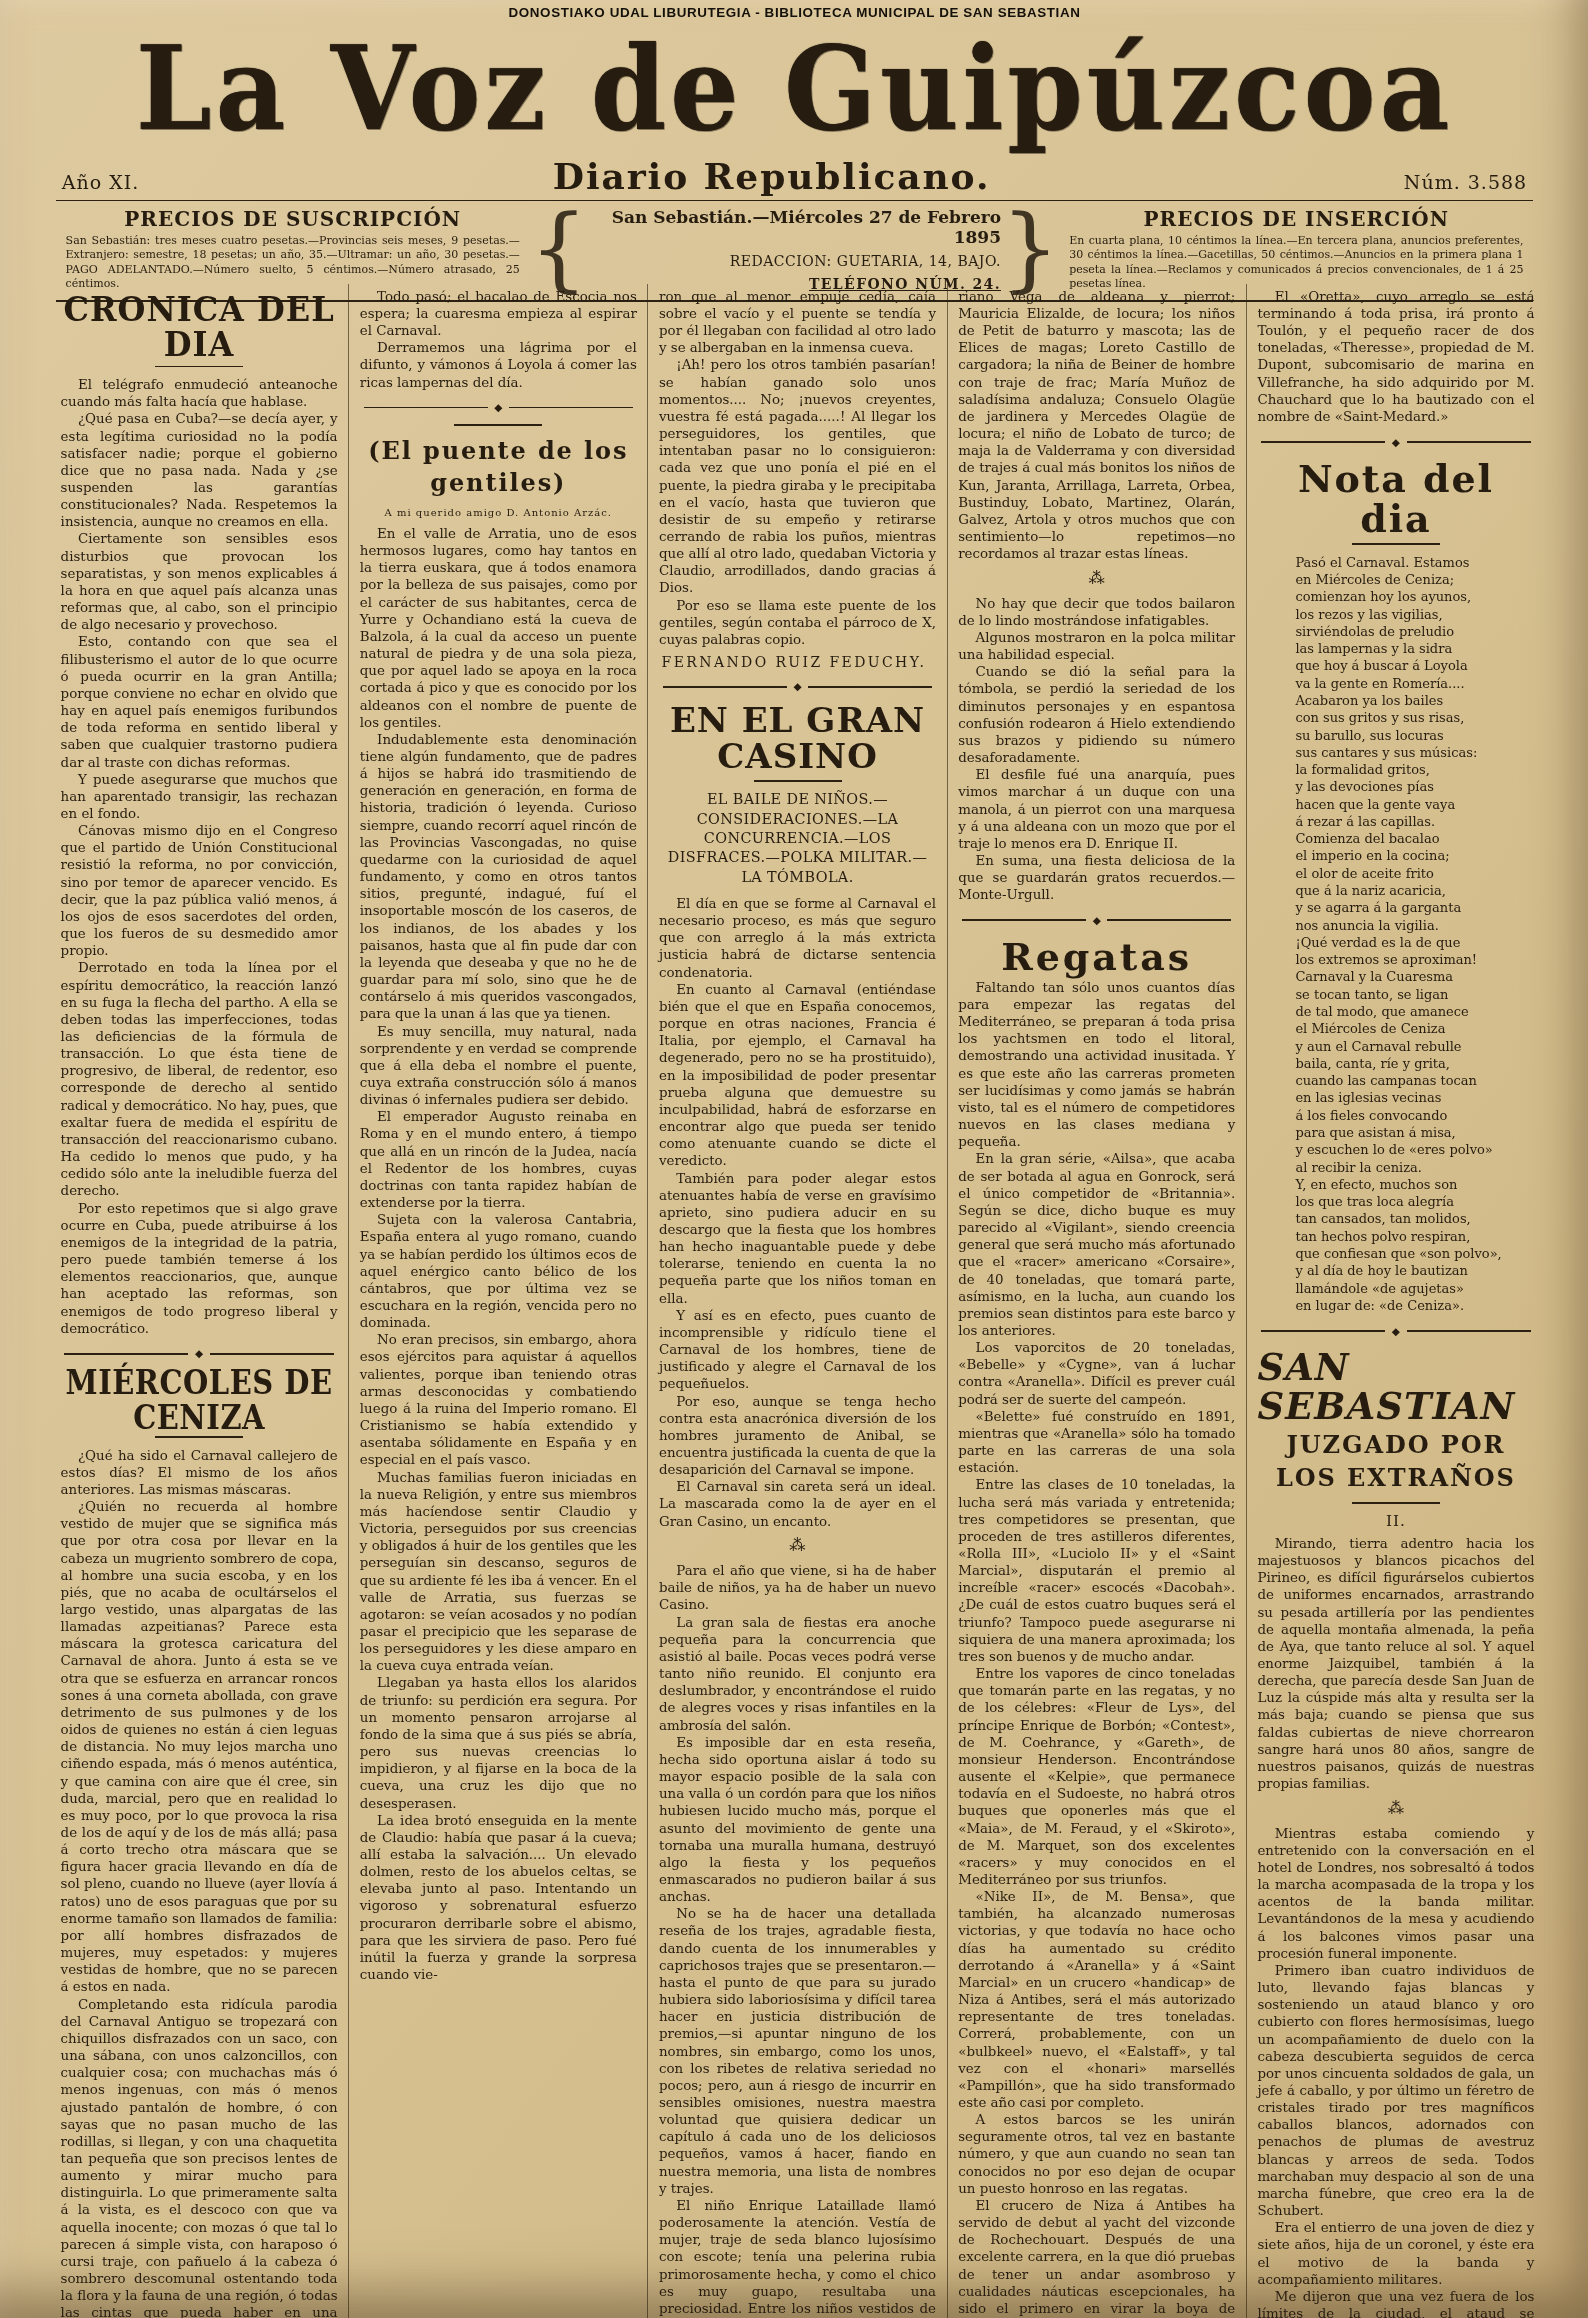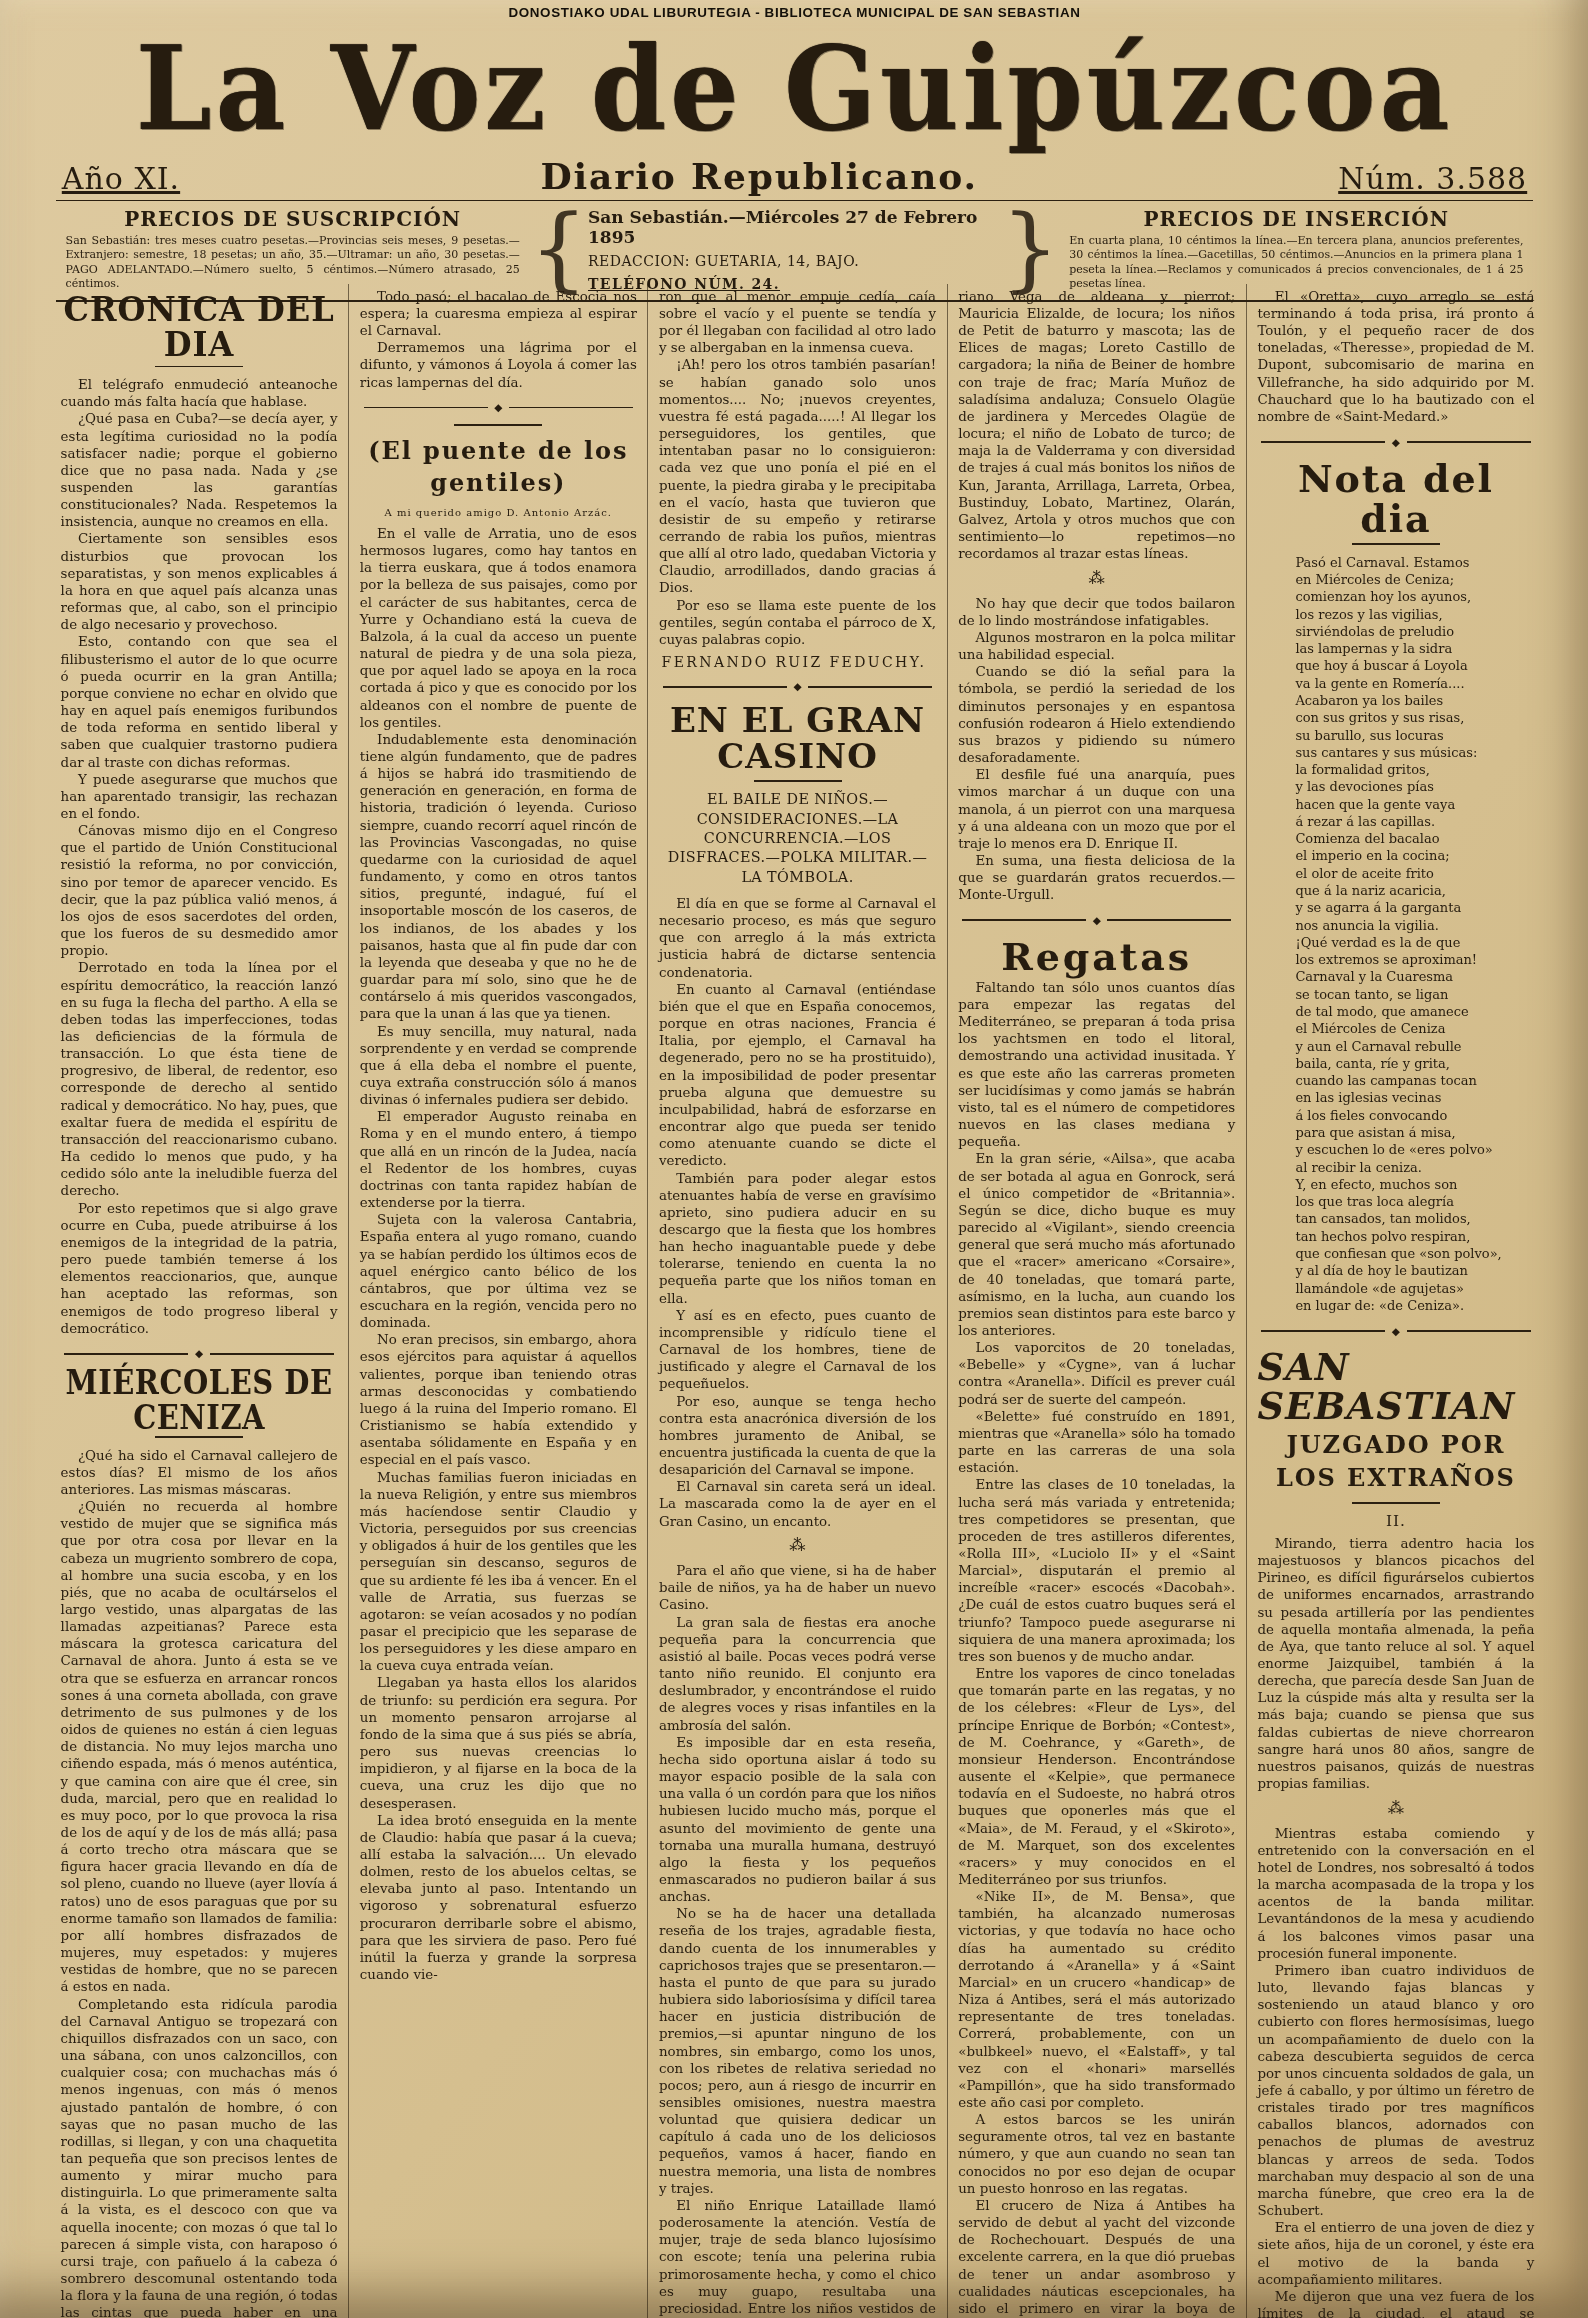--- a/index.html
+++ b/index.html
@@ -34,32 +34,32 @@
     font-family:"DejaVu Serif",serif;
     text-shadow:0 0 1px rgba(20,12,4,.9), 1px 1px 0 rgba(20,12,4,.35);
     transform:scaleY(1.08);
   }
   .meta-row{
     display:flex;justify-content:space-between;align-items:baseline;
     margin:9.6px 56px 0;
     padding:1.9px 5.8px 2.9px;
     border-bottom:1px solid var(--rule);
   }
-  .meta-side{font-size:30px;letter-spacing:1px;text-decoration:underline;}
+  .meta-side{font-size:19px;letter-spacing:1px;}
   .meta-center{font-size:36px;font-weight:700;letter-spacing:1.9px;}
   .info-row{
     display:flex;align-items:stretch;
     margin:0 56px;
     padding:4.8px 0 6.7px;
     border-bottom:2.9px solid var(--rule);
   }
   .info-block{flex:1;padding:1.9px 9.6px;}
   .info-title{text-align:center;font-size:20px;font-weight:700;letter-spacing:1px;margin-bottom:2.9px;}
   .info-body{font-size:11px;line-height:1.3;text-align:justify;}
-  .info-center{flex:0 0 413px;text-align:left;display:flex;flex-direction:column;justify-content:center;gap:6.7px;}
+  .info-center{flex:0 0 413px;text-align:right;display:flex;flex-direction:column;justify-content:center;gap:6.7px;}
   .date-line{font-size:17px;font-weight:700;}
   .address-line{font-size:14px;letter-spacing:0.5px;}
   .phone-line{font-size:14px;font-weight:700;letter-spacing:1.4px;text-decoration:underline;}
   .brace{
     flex:0 0 auto;align-self:center;
     font-size:92px;line-height:.9;font-weight:400;
     color:var(--ink);opacity:.85;
     font-family:"DejaVu Serif",serif;
   }
   .brace.flip{transform:scaleX(-1);}

